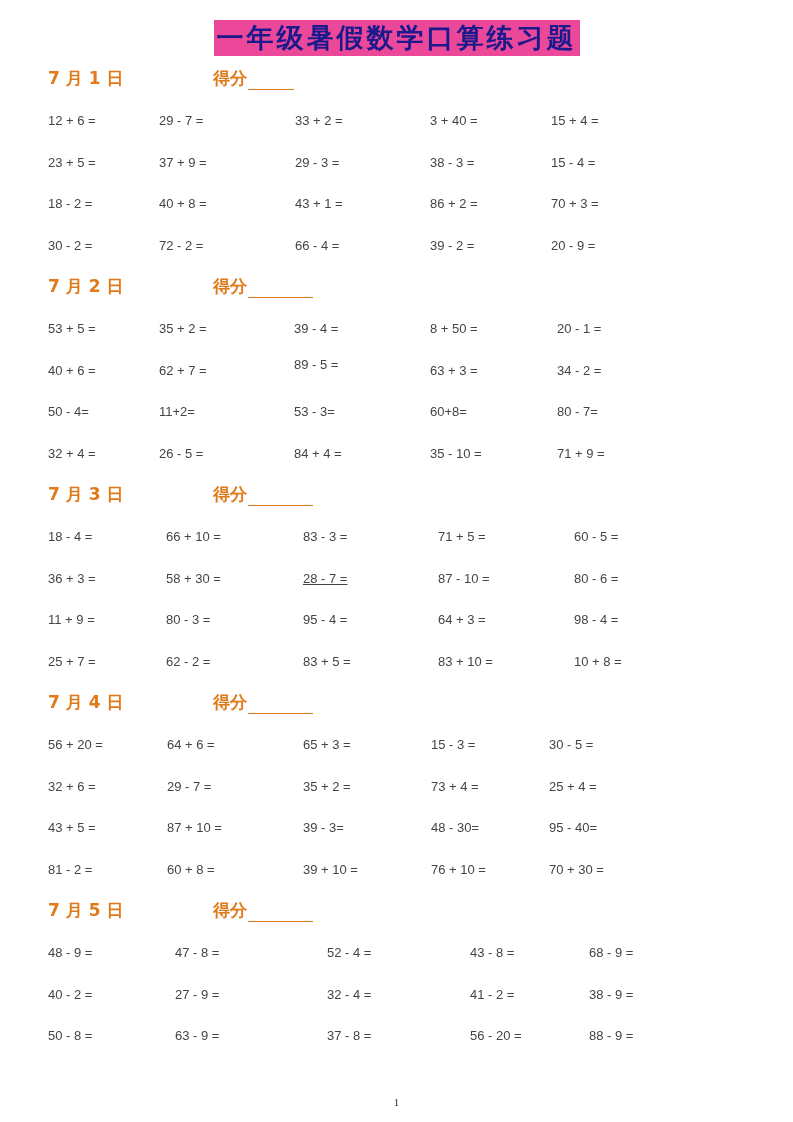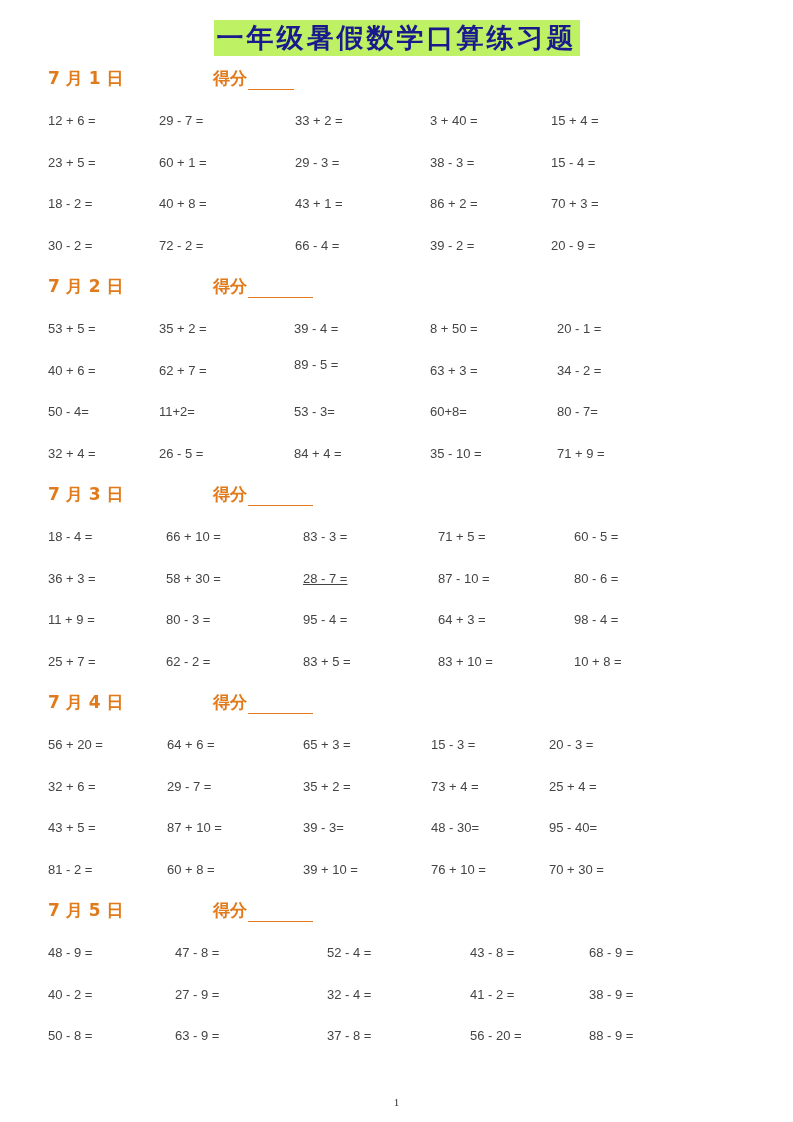--- a/index.html
+++ b/index.html
@@ -1,19 +1,19 @@
 <!DOCTYPE html>
 <html><head>
 <meta charset="utf-8">
 <style>
   html, body { margin:0; padding:0; background:#ffffff; }
   body { width:793px; height:1122px; position:relative; overflow:hidden;
          font-family:"DejaVu Sans", "Liberation Sans", sans-serif; }
   .title-wrap { position:absolute; top:20px; left:0; width:793px; text-align:center; }
-  .title { display:inline-block; background:#bef264; color:#1a1a8c;
+  .title { display:inline-block; background:#ec4899; color:#1a1a8c;
            font-family:"DejaVu Serif", "Liberation Serif", serif;
            font-size:27px; font-weight:bold; letter-spacing:3px;
            padding:1px 3px; line-height:34px; }
   .section { position:absolute; left:0; width:793px; }
   .sec-head { position:absolute; left:48px; top:0; height:24px; color:#e07a1a;
               font-weight:bold; font-size:17px; }
   .sec-date { position:absolute; left:0; top:0; white-space:nowrap; }
   .sec-score { position:absolute; left:165px; top:0; white-space:nowrap; }
   .sec-score .blank { display:inline-block; border-bottom:1.5px solid #e07a1a;
                       height:18px; vertical-align:bottom; margin-left:1px; }
@@ -34,21 +34,21 @@
       <div class="sec-head">
         <span class="sec-date">7 月 1 日</span>
         <span class="sec-score"><span>得分</span><span class="blank" style="width: 46px;"></span></span>
       </div>
       <div class="prob" style="left: 48px; top: 46px;">12 + 6 =</div>
       <div class="prob" style="left: 159px; top: 46px;">29 - 7 =</div>
       <div class="prob" style="left: 295px; top: 46px;">33 + 2 =</div>
       <div class="prob" style="left: 430px; top: 46px;">3 + 40 =</div>
       <div class="prob" style="left: 551px; top: 46px;">15 + 4 =</div>
       <div class="prob" style="left: 48px; top: 87.5px;">23 + 5 =</div>
-      <div class="prob" style="left: 159px; top: 87.5px;">60 + 1 =</div>
+      <div class="prob" style="left: 159px; top: 87.5px;">37 + 9 =</div>
       <div class="prob" style="left: 295px; top: 87.5px;">29 - 3 =</div>
       <div class="prob" style="left: 430px; top: 87.5px;">38 - 3 =</div>
       <div class="prob" style="left: 551px; top: 87.5px;">15 - 4 =</div>
       <div class="prob" style="left: 48px; top: 129px;">18 - 2 =</div>
       <div class="prob" style="left: 159px; top: 129px;">40 + 8 =</div>
       <div class="prob" style="left: 295px; top: 129px;">43 + 1 =</div>
       <div class="prob" style="left: 430px; top: 129px;">86 + 2 =</div>
       <div class="prob" style="left: 551px; top: 129px;">70 + 3 =</div>
       <div class="prob" style="left: 48px; top: 170.5px; text-align: right;">30 - 2 =</div>
       <div class="prob" style="left: 159px; top: 170.5px;">72 - 2 =</div>
@@ -110,21 +110,21 @@
     </div>
     <div class="section" style="top: 691px;">
       <div class="sec-head">
         <span class="sec-date">7 月 4 日</span>
         <span class="sec-score"><span>得分</span><span class="blank" style="width: 65px;"></span></span>
       </div>
       <div class="prob" style="left: 48px; top: 46px;">56 + 20 =</div>
       <div class="prob" style="left: 167px; top: 46px;">64 + 6 =</div>
       <div class="prob" style="left: 303px; top: 46px;">65 + 3 =</div>
       <div class="prob" style="left: 431px; top: 46px;">15 - 3 =</div>
-      <div class="prob" style="left: 549px; top: 46px;">20 - 3 =</div>
+      <div class="prob" style="left: 549px; top: 46px;">30 - 5 =</div>
       <div class="prob" style="left: 48px; top: 87.5px;">32 + 6 =</div>
       <div class="prob" style="left: 167px; top: 87.5px;">29 - 7 =</div>
       <div class="prob" style="left: 303px; top: 87.5px;">35 + 2 =</div>
       <div class="prob" style="left: 431px; top: 87.5px;">73 + 4 =</div>
       <div class="prob" style="left: 549px; top: 87.5px;">25 + 4 =</div>
       <div class="prob" style="left: 48px; top: 129px;">43 + 5 =</div>
       <div class="prob" style="left: 167px; top: 129px;">87 + 10 =</div>
       <div class="prob" style="left: 303px; top: 129px;">39 - 3=</div>
       <div class="prob" style="left: 431px; top: 129px;">48 - 30=</div>
       <div class="prob" style="left: 549px; top: 129px;">95 - 40=</div>

